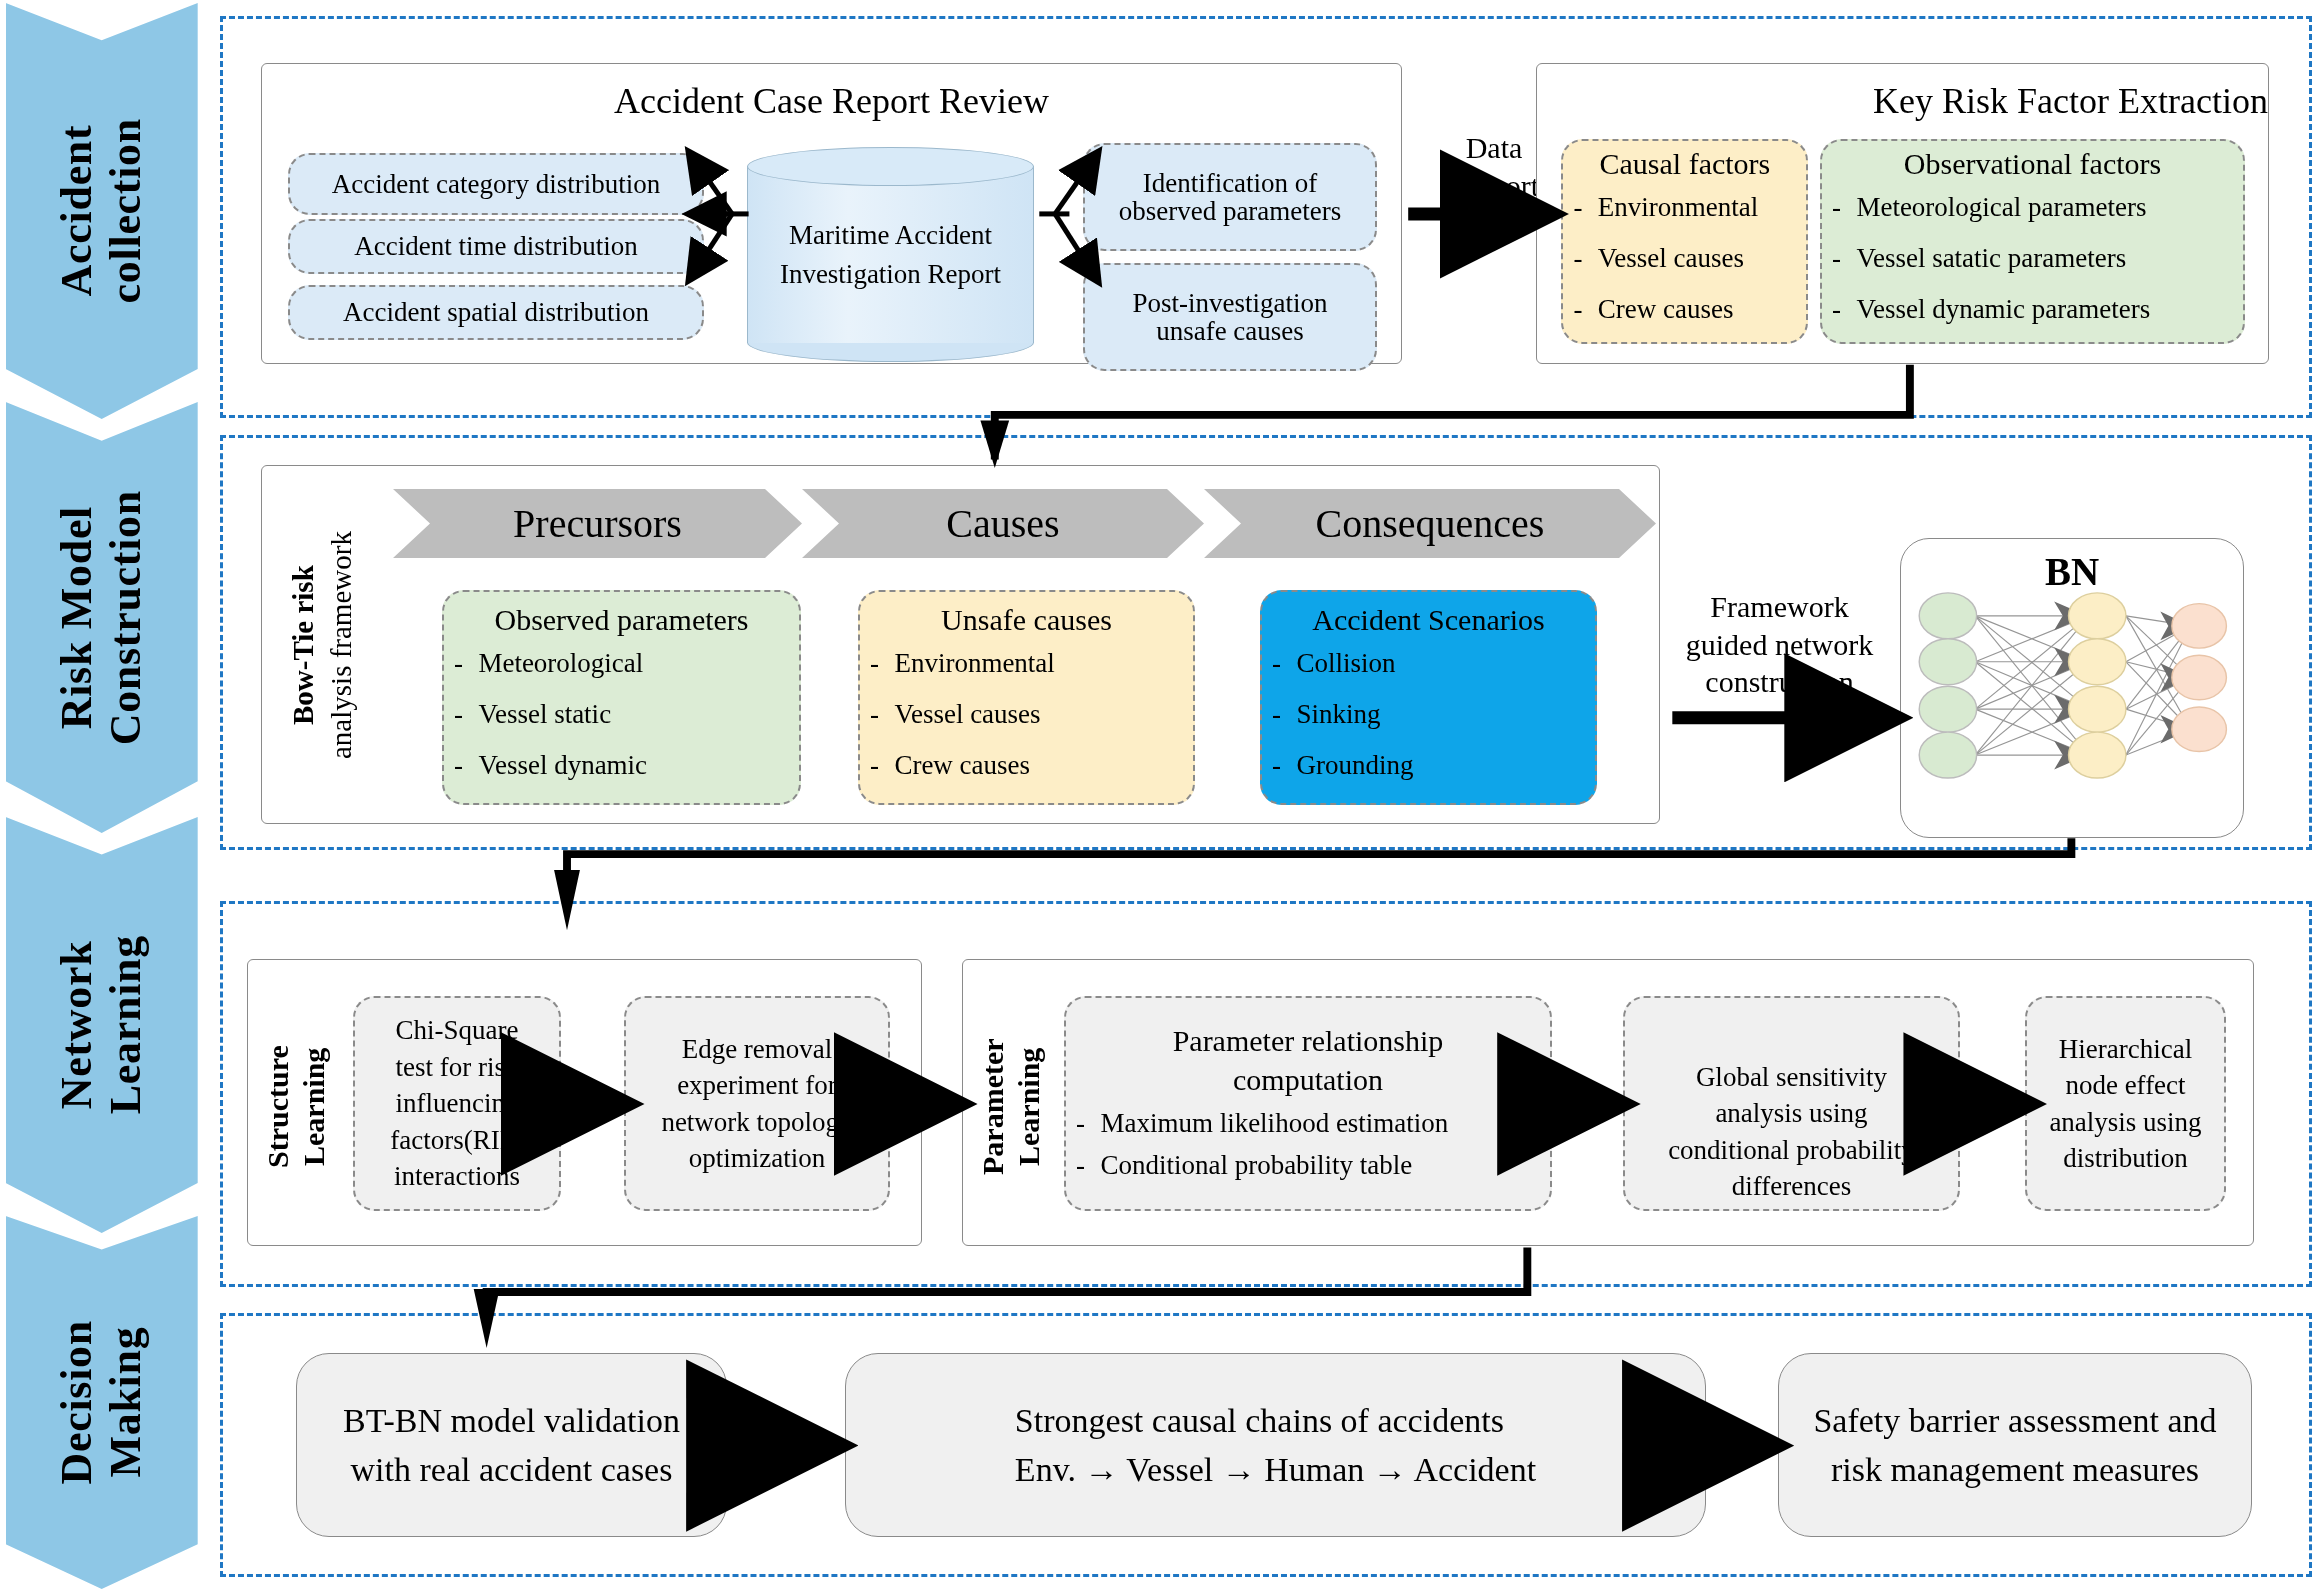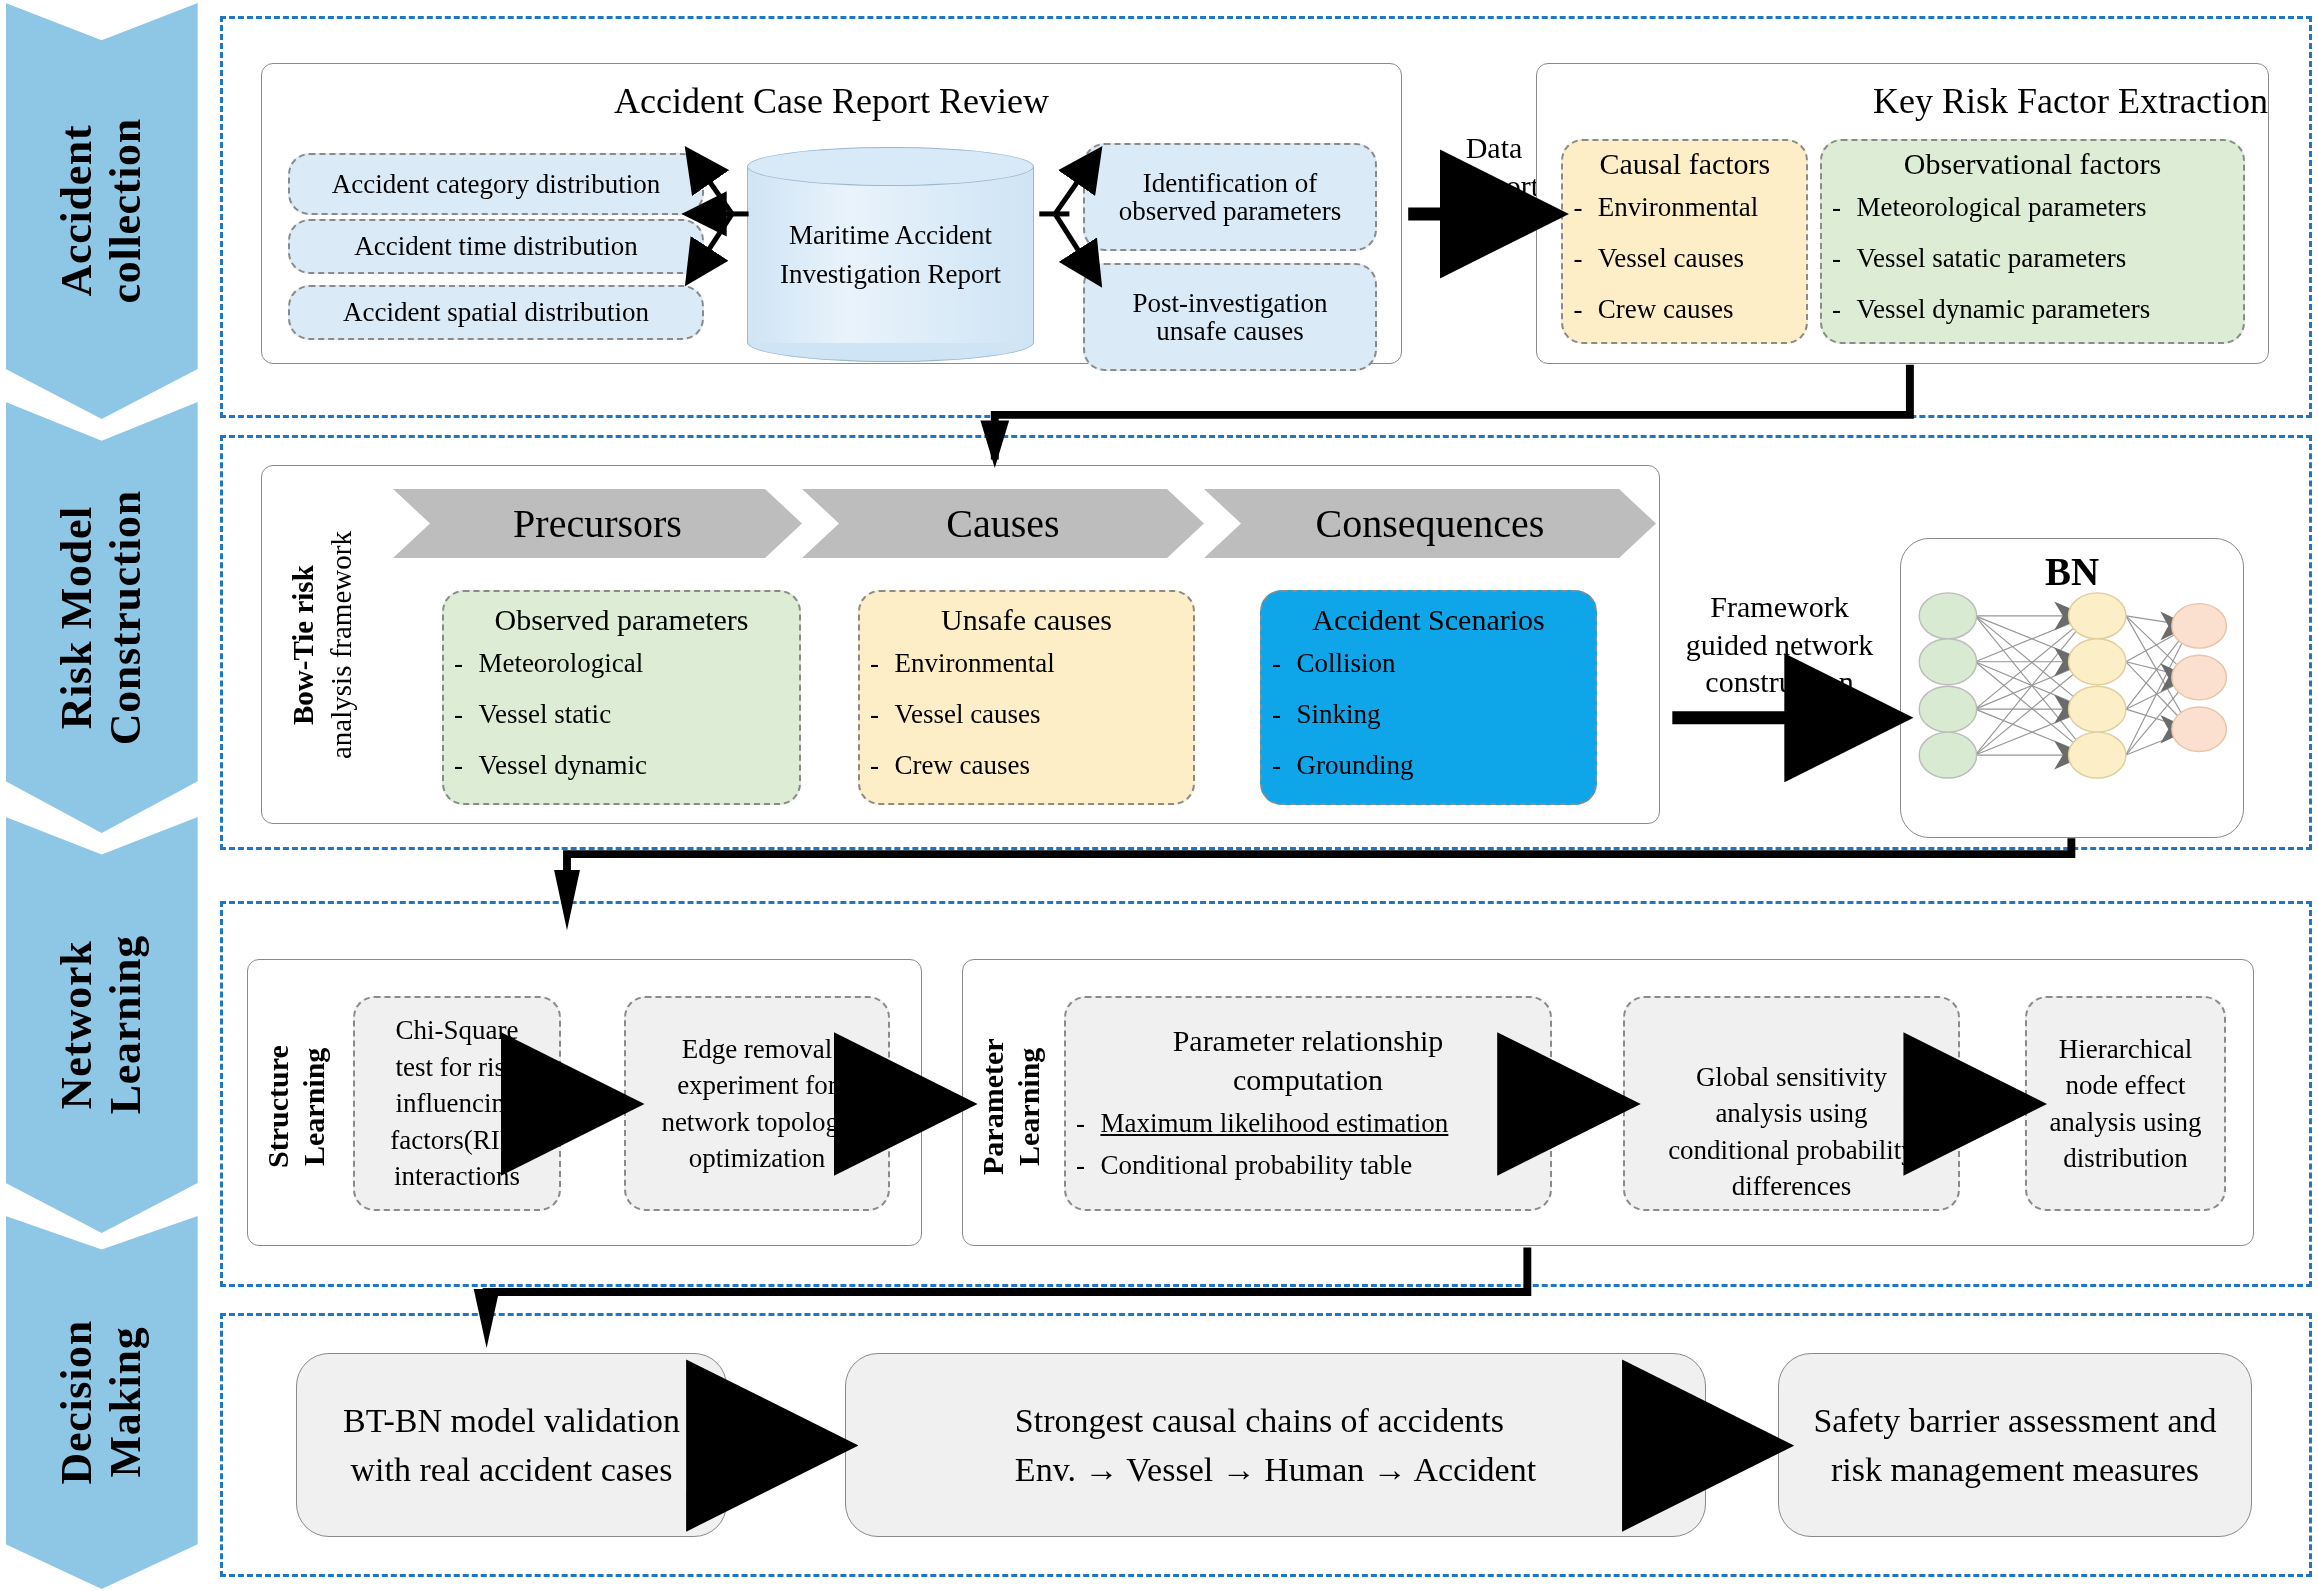--- a/index.html
+++ b/index.html
@@ -24,21 +24,21 @@
   .phase{
     position:absolute;
     border:3.6px dashed #1f77c4;
     box-sizing:border-box;
     background:#fff;
   }
 
   
   .card{
     position:absolute;box-sizing:border-box;
-    border:1.4px solid #8a8a8a;border-radius:12px;background:#fff;
+    border:1.4px solid #8a8a8a;border-radius:6px;background:#fff;
   }
   .card-title{
     position:absolute;left:0;right:0;text-align:center;
     font-size:36px;line-height:1;
   }
 
   
   .chip{
     position:absolute;box-sizing:border-box;
     border:2.9px dashed #8a8a8a;border-radius:21.5px;
@@ -257,21 +257,21 @@
 
   <div class="card" style="left:962px;top:959px;width:1292px;height:287px;">
   </div>
   <div class="vlabel bold" style="left:975px;top:999px;height:215px;width:69px;white-space:pre-line;font-size:30px;">Parameter
 Learning</div>
 
   <div class="chip grayfill" style="left:1064px;top:996px;width:488px;height:215px;">
     <div class="chip-title" style="white-space:pre-line;line-height:1.3;">Parameter relationship
 computation</div>
     <ul class="bullets" style="margin-top:4.3px;">
-      <li style="line-height:1.55;text-decoration:underline;">Maximum likelihood estimation</li>
+      <li style="line-height:1.55;">Maximum likelihood estimation</li>
       <li style="line-height:1.55;">Conditional probability table</li>
     </ul>
   </div>
 
   <div class="chip grayfill center" style="left:1623px;top:996px;width:337px;height:215px;justify-content:flex-end;">
     <div class="chip-line" style="white-space:pre-line;text-align:center;line-height:1.35;">Global sensitivity
 analysis using
 conditional probability
 differences</div>
   </div>

